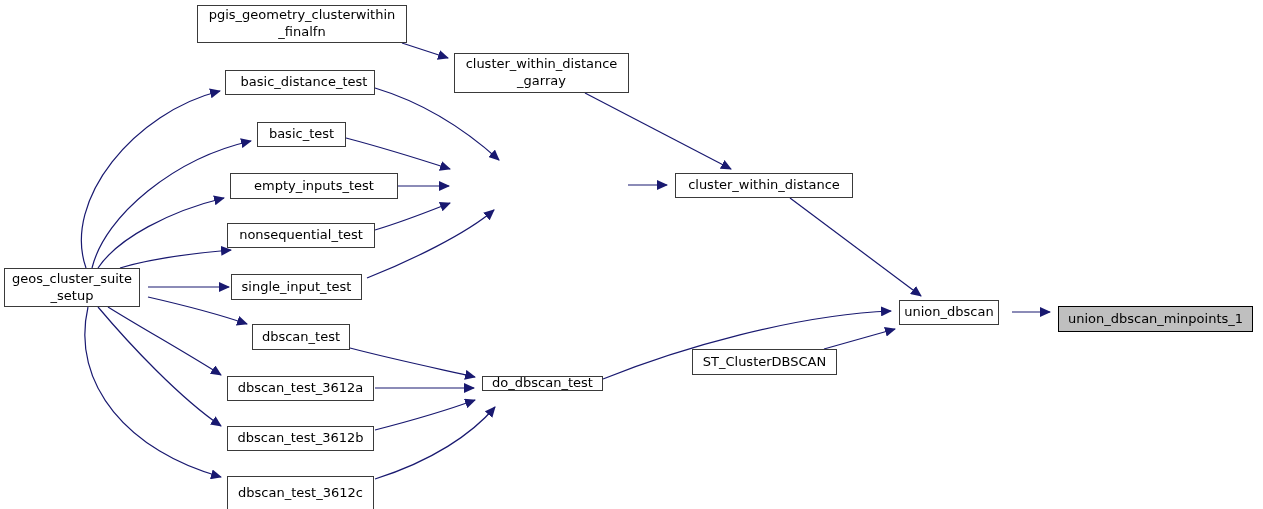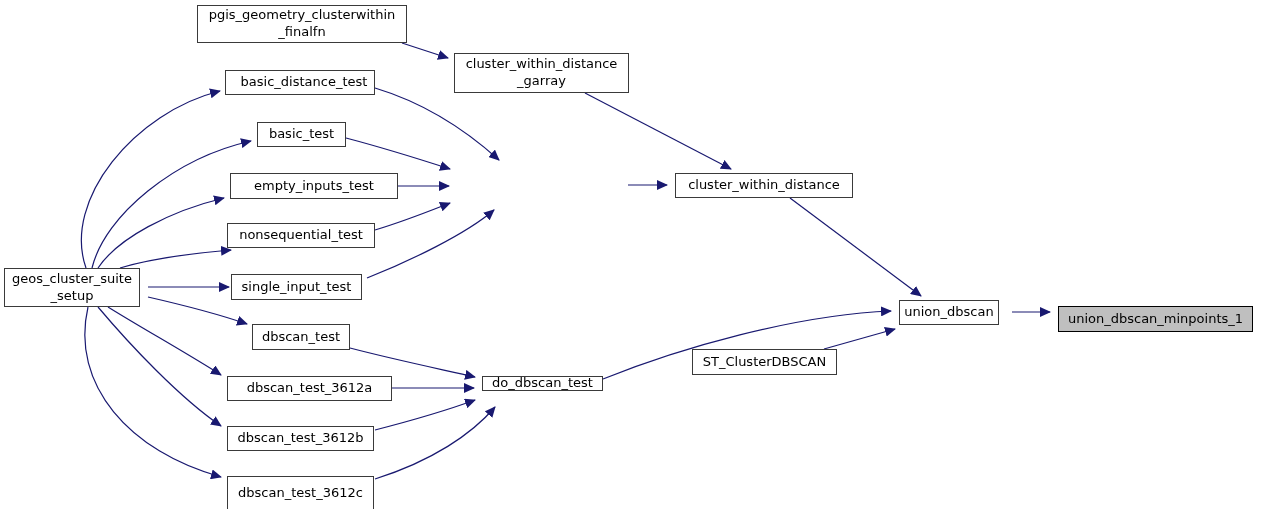--- a/index.html
+++ b/index.html
@@ -112,21 +112,21 @@
 
 
   <div class="node" style="left:675px; top:173px; width:178px; height:25px;">
     <span>cluster_within_distance</span>
   </div>
 
   <div class="node" style="left:252px; top:324px; width:98px; height:26px;">
     <span>dbscan_test</span>
   </div>
 
-  <div class="node" style="left:227px; top:376px; width:165px; height:25px;">
+  <div class="node" style="left:227px; top:376px; width:147px; height:25px;">
     <span>dbscan_test_3612a</span>
   </div>
 
   <div class="node" style="left:227px; top:426px; width:147px; height:25px;">
     <span>dbscan_test_3612b</span>
   </div>
 
   <div class="node" style="left:227px; top:476px; width:147px; height:35px;">
     <span>dbscan_test_3612c</span>
   </div>

